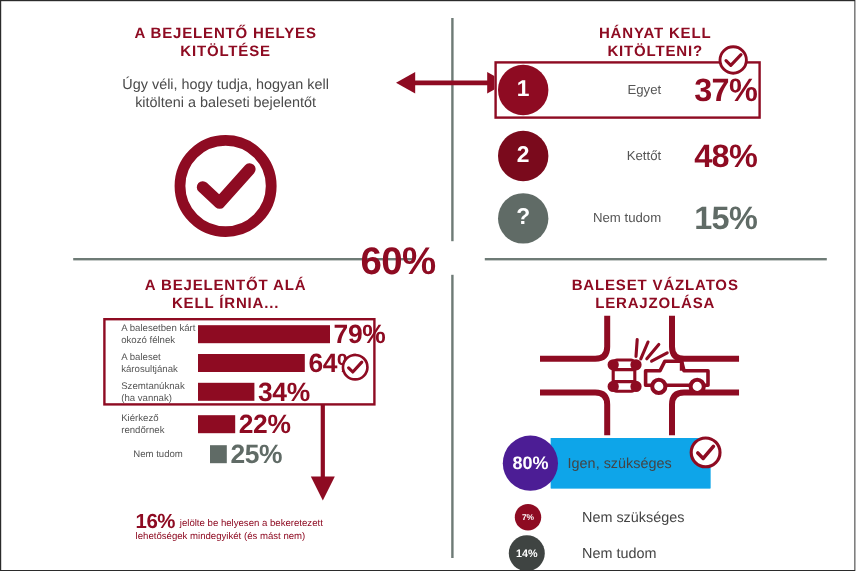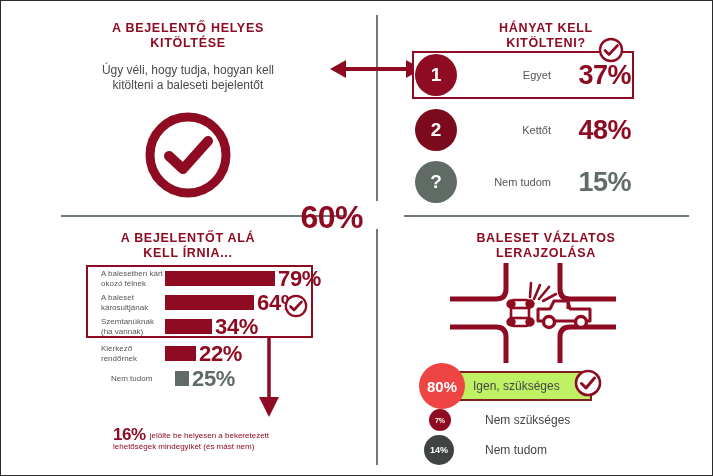--- a/index.html
+++ b/index.html
@@ -217,56 +217,57 @@
   .q4-main {
     position: absolute;
     left: 418px;
     top: 362px;
     display: flex;
     align-items: center;
   }
   .circle-80 {
     width: 46px; height: 46px;
     border-radius: 50%;
-    background: #ef4444;
+    background: #4c1d95;
     color: #fff;
     display: flex;
     align-items: center;
     justify-content: center;
     font-size: 15px;
     font-weight: bold;
     flex: 0 0 auto;
     z-index: 2;
   }
   .q4-pill {
     position: relative;
     margin-left: -6px;
-    border: 2px solid #7f1d1d;
-    height: 30px;
+    border: 2px solid #0ea5e9;
+    height: 42px;
     display: flex;
     align-items: center;
     padding: 0 30px 0 12px;
     box-sizing: border-box;
-    background: #bef264;
+    background: #0ea5e9;
   }
   .q4-pill span {
     font-size: 12px;
     color: #444444;
     white-space: nowrap;
   }
   .q4-pill-check {
     position: absolute;
     right: -12px;
     top: -4px;
     width: 28px; height: 28px;
   }
   .q4-row {
     position: absolute;
     display: flex;
     align-items: center;
+    margin-top: 11px;
   }
   .q4-small-circle {
     border-radius: 50%;
     display: flex;
     align-items: center;
     justify-content: center;
     color: #ffffff;
     font-weight: bold;
     flex: 0 0 auto;
   }

